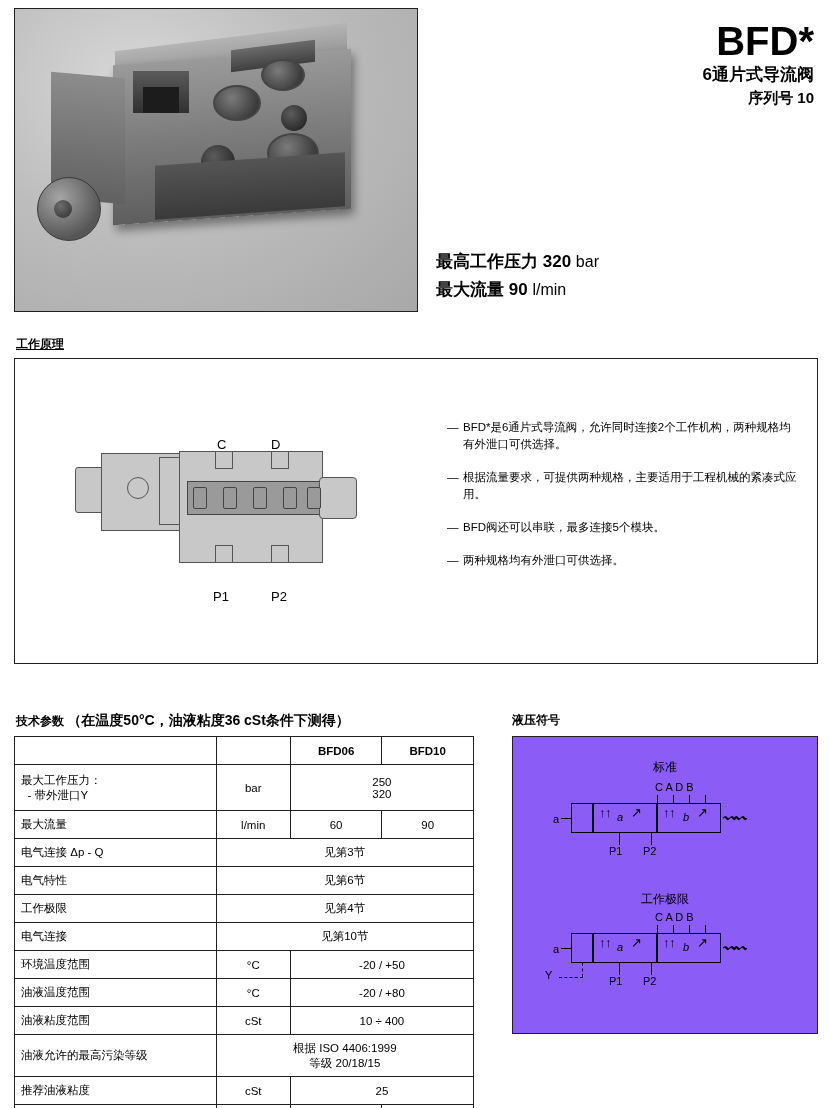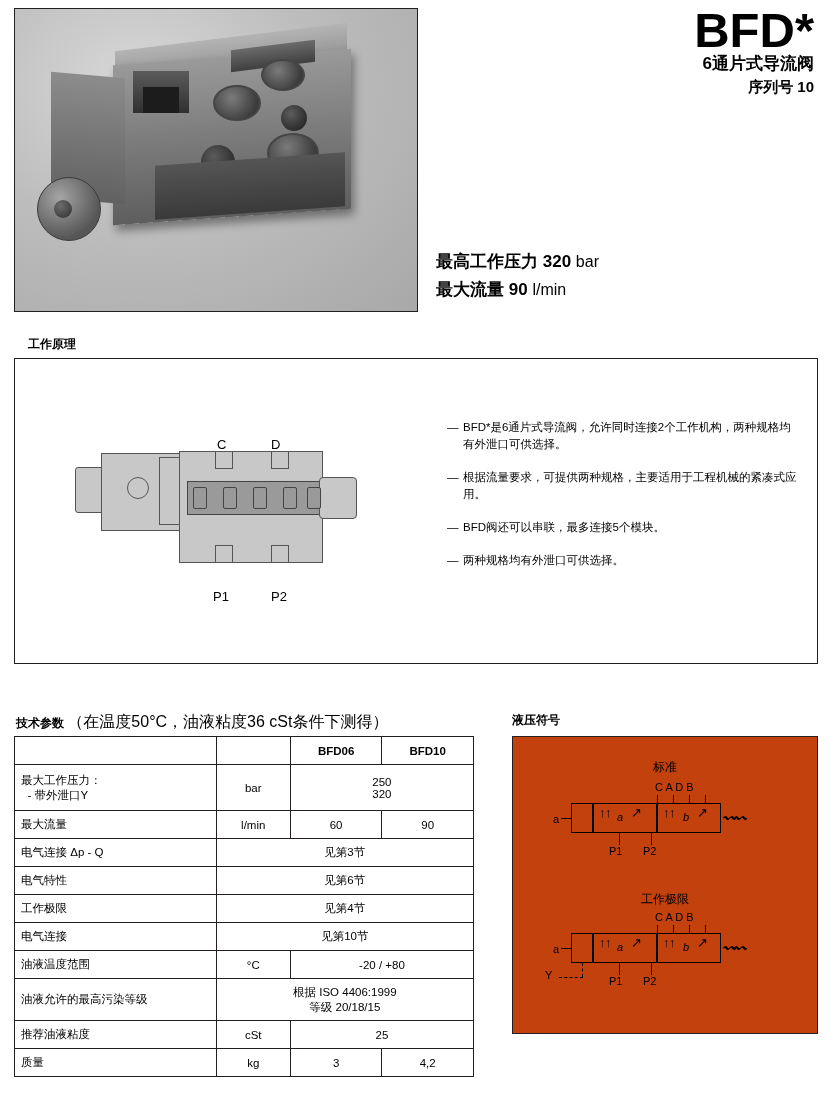--- a/index.html
+++ b/index.html
@@ -111,24 +111,25 @@
     background: linear-gradient(180deg,#6b6b6b,#3f3f3f);
   }
 
   .title-block {
     position: absolute;
     right: 16px;
     top: 8px;
     text-align: right;
   }
   .title-main {
-    font-size: 49px;
+    font-size: 40px;
     font-weight: bold;
     letter-spacing: 0px;
     line-height: 44px;
+    margin-top: 11px;
   }
   .title-sub {
     font-size: 17px;
     font-weight: bold;
     line-height: 24px;
   }
   .title-serial {
     font-size: 15px;
     font-weight: bold;
     line-height: 22px;
@@ -143,22 +144,22 @@
   .spec-lines b { font-weight: bold; }
   .spec-lines .unit { font-weight: normal; font-size: 16px; }
 
   
   .sec-head {
     position: absolute;
     font-size: 12px;
     font-weight: bold;
   }
   .sec-head .note {
-    font-weight: normal;
-    font-size: 16px;
+    font-weight: bold;
+    font-size: 14px;
   }
 
   
   .principle-box {
     position: absolute;
     left: 14px;
     top: 358px;
     width: 802px;
     height: 304px;
     border: 1px solid #231f20;
@@ -230,21 +231,21 @@
   .tech-table tr { height: 28px; }
 
   
   .symbol-box {
     position: absolute;
     left: 512px;
     top: 736px;
     width: 304px;
     height: 296px;
     border: 1px solid #231f20;
-    background: #c2410c;
+    background: #8b5cf6;
   }
   .sym-title {
     position: absolute;
     width: 100%;
     text-align: center;
     font-size: 12px;
   }
   .sym {
     position: absolute;
   }
@@ -302,21 +303,21 @@
     <b>320</b>
     <span class="unit">bar</span>
   </div>
   <div>
     <b>最大流量</b>
     <b>90</b>
     <span class="unit">l/min</span>
   </div>
 </div>
 
-<div class="sec-head" style="left:28px; top:336px;">工作原理</div>
+<div class="sec-head" style="left:16px; top:336px;text-decoration:underline;">工作原理</div>
 
 <div class="principle-box">
 
   <div class="sch">
 
     <div class="lbl" style="left:142px; top:0px;">C</div>
     <div class="lbl" style="left:196px; top:0px;">D</div>
     <div class="lbl" style="left:138px; top:152px;">P1</div>
     <div class="lbl" style="left:196px; top:152px;">P2</div>
 
@@ -390,27 +391,37 @@
   <tr>
     <td>工作极限</td>
     <td class="c" colspan="3">见第4节</td>
   </tr>
 
   <tr>
     <td>电气连接</td>
     <td class="c" colspan="3">见第10节</td>
   </tr>
 
+  <tr>
+    <td>环境温度范围</td>
+    <td class="unit-col">°C</td>
+    <td class="c" colspan="2">-20 / +50</td>
+  </tr>
 
   <tr>
     <td>油液温度范围</td>
     <td class="unit-col">°C</td>
     <td class="c" colspan="2">-20 / +80</td>
   </tr>
 
+  <tr>
+    <td>油液粘度范围</td>
+    <td class="unit-col">cSt</td>
+    <td class="c" colspan="2">10 ÷ 400</td>
+  </tr>
 
   <tr style="height:42px;">
     <td>油液允许的最高污染等级</td>
     <td class="c" colspan="3">根据 ISO 4406:1999<br>等级 20/18/15</td>
   </tr>
 
   <tr>
     <td>推荐油液粘度</td>
     <td class="unit-col">cSt</td>
     <td class="c" colspan="2">25</td>

